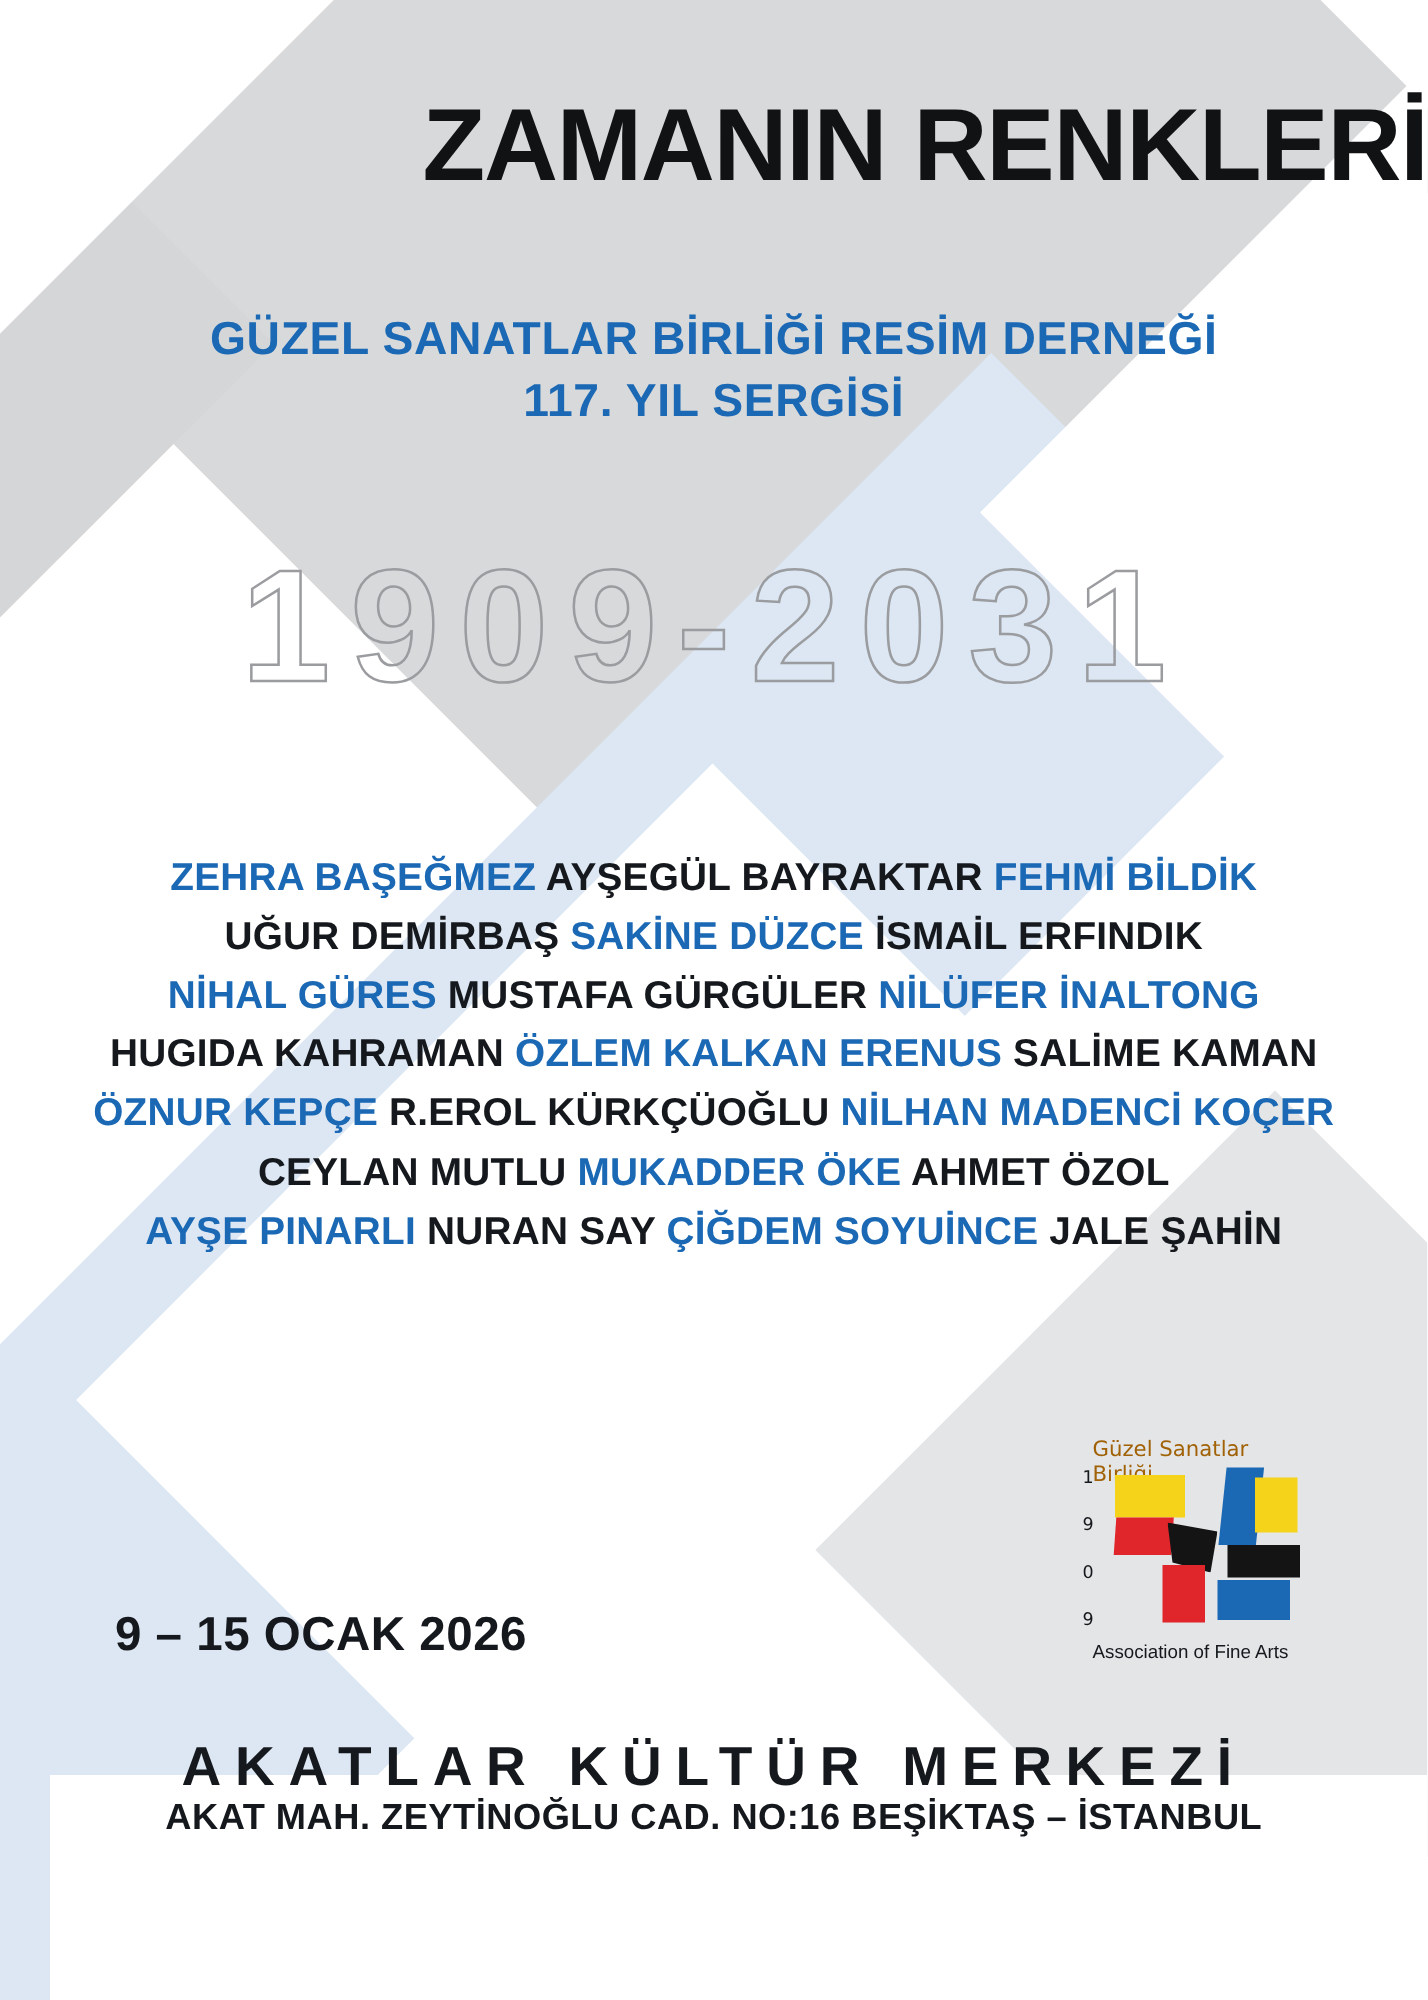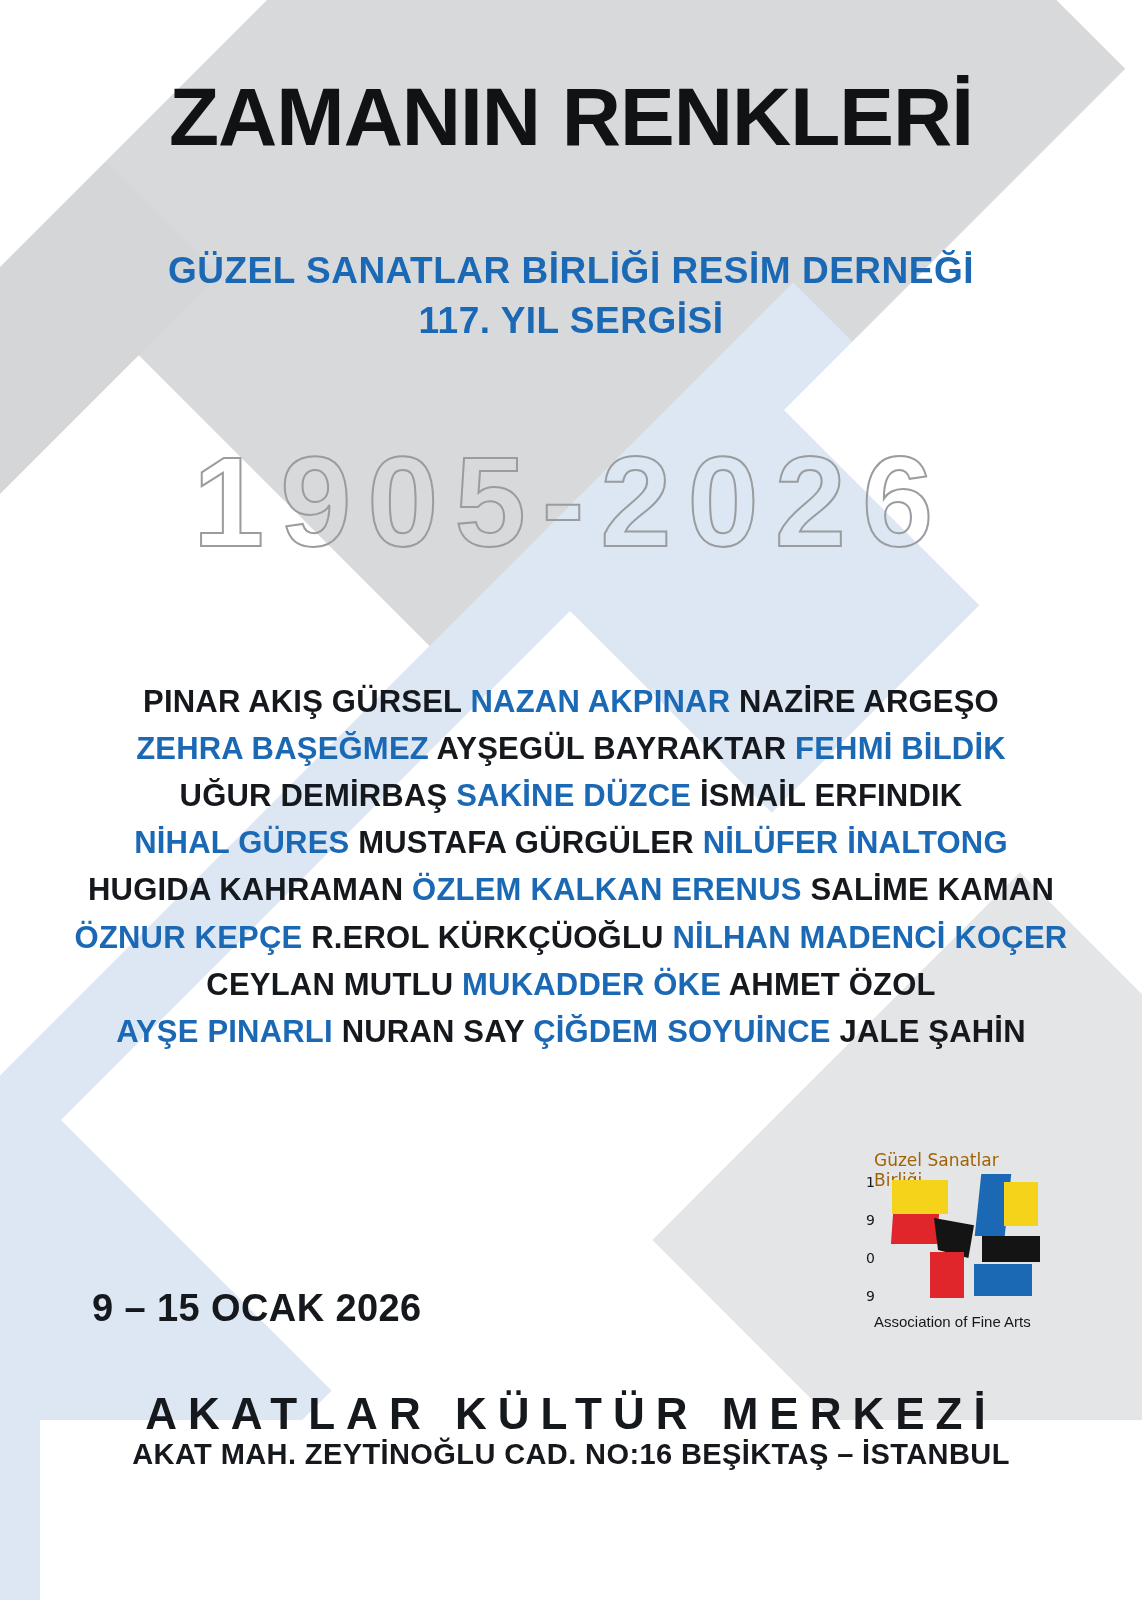--- a/index.html
+++ b/index.html
@@ -109,21 +109,21 @@
     z-index: 2;
     width: 100%;
     height: 100%;
   }
 
   .title {
     position: absolute;
     top: 76px;
     left: 0;
     width: 100%;
-    text-align: center;
+    text-align: right;
     font-size: 82px;
     font-weight: bold;
     letter-spacing: -1px;
     color: #111214;
     line-height: 1;
   }
 
   .subtitle {
     position: absolute;
     top: 248px;
@@ -279,24 +279,23 @@
 
   <div class="content">
 
     <div class="title">ZAMANIN RENKLERİ</div>
 
     <div class="subtitle">
       <span>GÜZEL SANATLAR BİRLİĞİ RESİM DERNEĞİ</span>
       <span class="line2">117. YIL SERGİSİ</span>
     </div>
 
-    <div class="years">1905-2026</div>
+    <div class="years">1909-2031</div>
 
     <div class="artists" id="artists">
-        <div class="row"><span class="dark">PINAR AKIŞ GÜRSEL </span><span class="blue">NAZAN AKPINAR </span><span class="dark">NAZİRE ARGEŞO</span></div>
         <div class="row"><span class="blue">ZEHRA BAŞEĞMEZ </span><span class="dark">AYŞEGÜL BAYRAKTAR </span><span class="blue">FEHMİ BİLDİK</span></div>
         <div class="row"><span class="dark">UĞUR DEMİRBAŞ </span><span class="blue">SAKİNE DÜZCE </span><span class="dark">İSMAİL ERFINDIK</span></div>
         <div class="row"><span class="blue">NİHAL GÜRES </span><span class="dark">MUSTAFA GÜRGÜLER </span><span class="blue">NİLÜFER İNALTONG</span></div>
         <div class="row"><span class="dark">HUGIDA KAHRAMAN </span><span class="blue">ÖZLEM KALKAN ERENUS </span><span class="dark">SALİME KAMAN</span></div>
         <div class="row"><span class="blue">ÖZNUR KEPÇE </span><span class="dark">R.EROL KÜRKÇÜOĞLU </span><span class="blue">NİLHAN MADENCİ KOÇER</span></div>
         <div class="row"><span class="dark">CEYLAN MUTLU </span><span class="blue">MUKADDER ÖKE </span><span class="dark">AHMET ÖZOL</span></div>
         <div class="row"><span class="blue">AYŞE PINARLI </span><span class="dark">NURAN SAY </span><span class="blue">ÇİĞDEM SOYUİNCE </span><span class="dark">JALE ŞAHİN</span></div>
       </div>
 
     <div class="dates">

